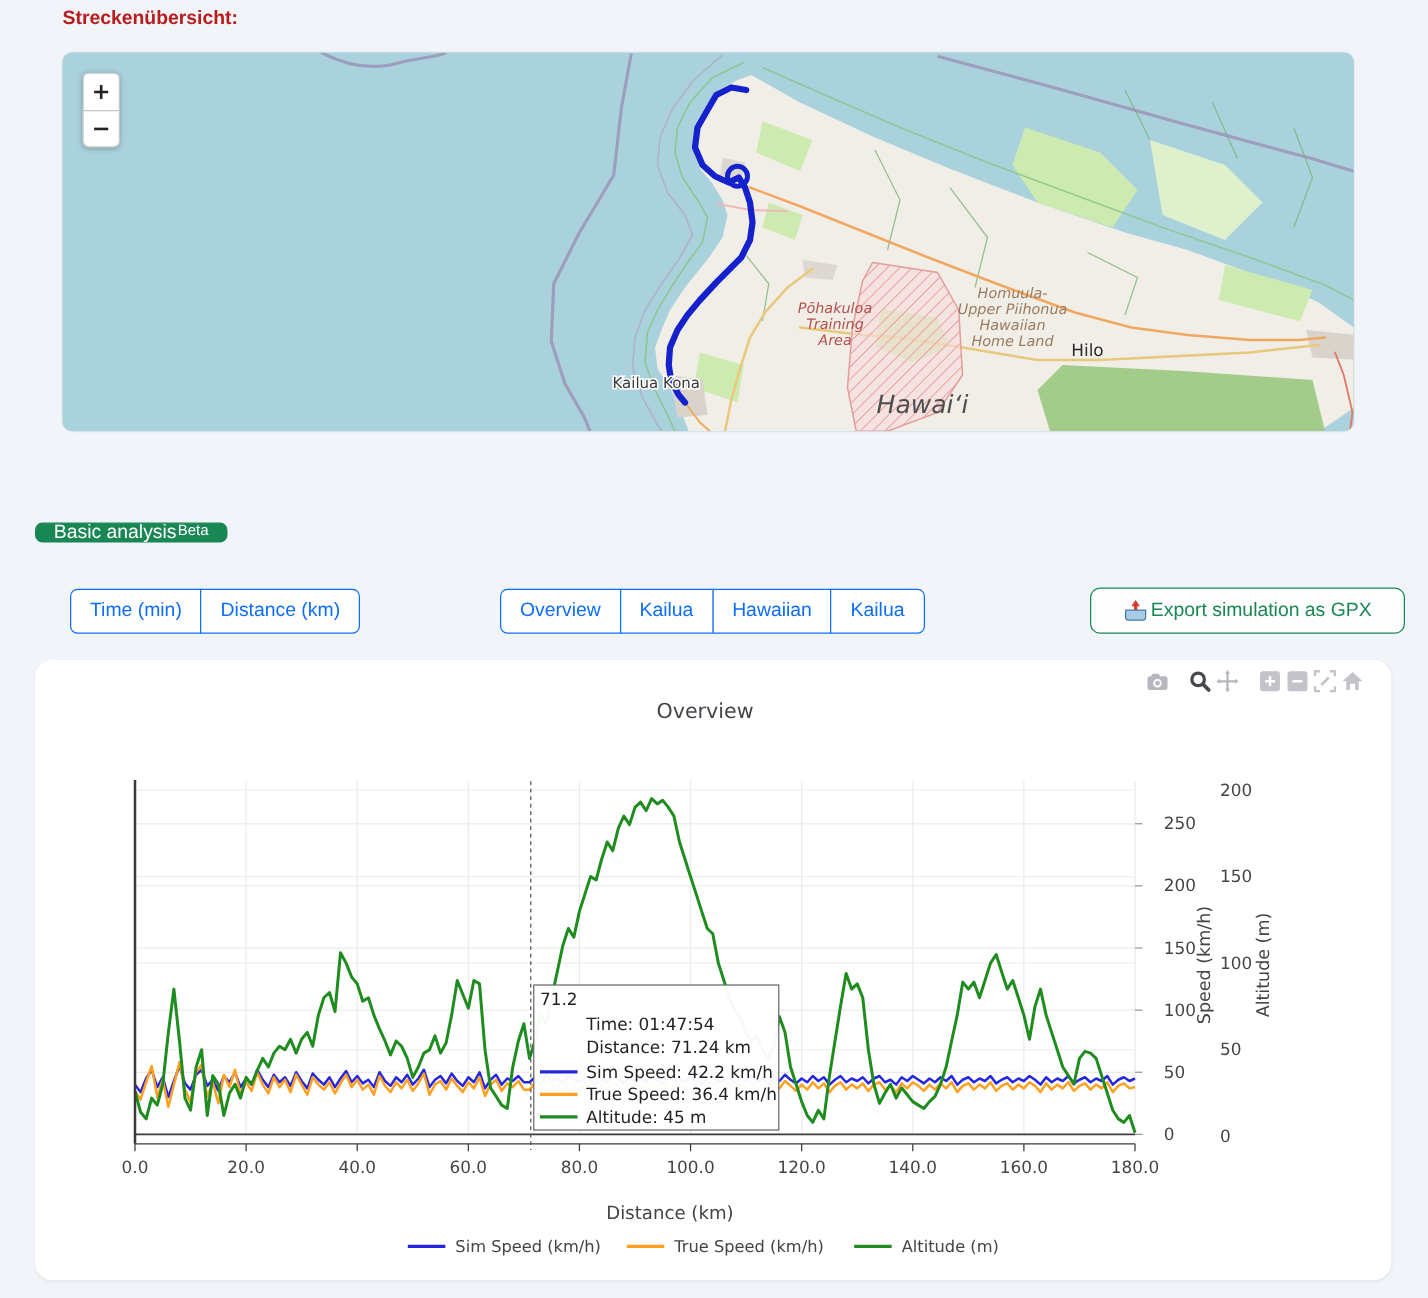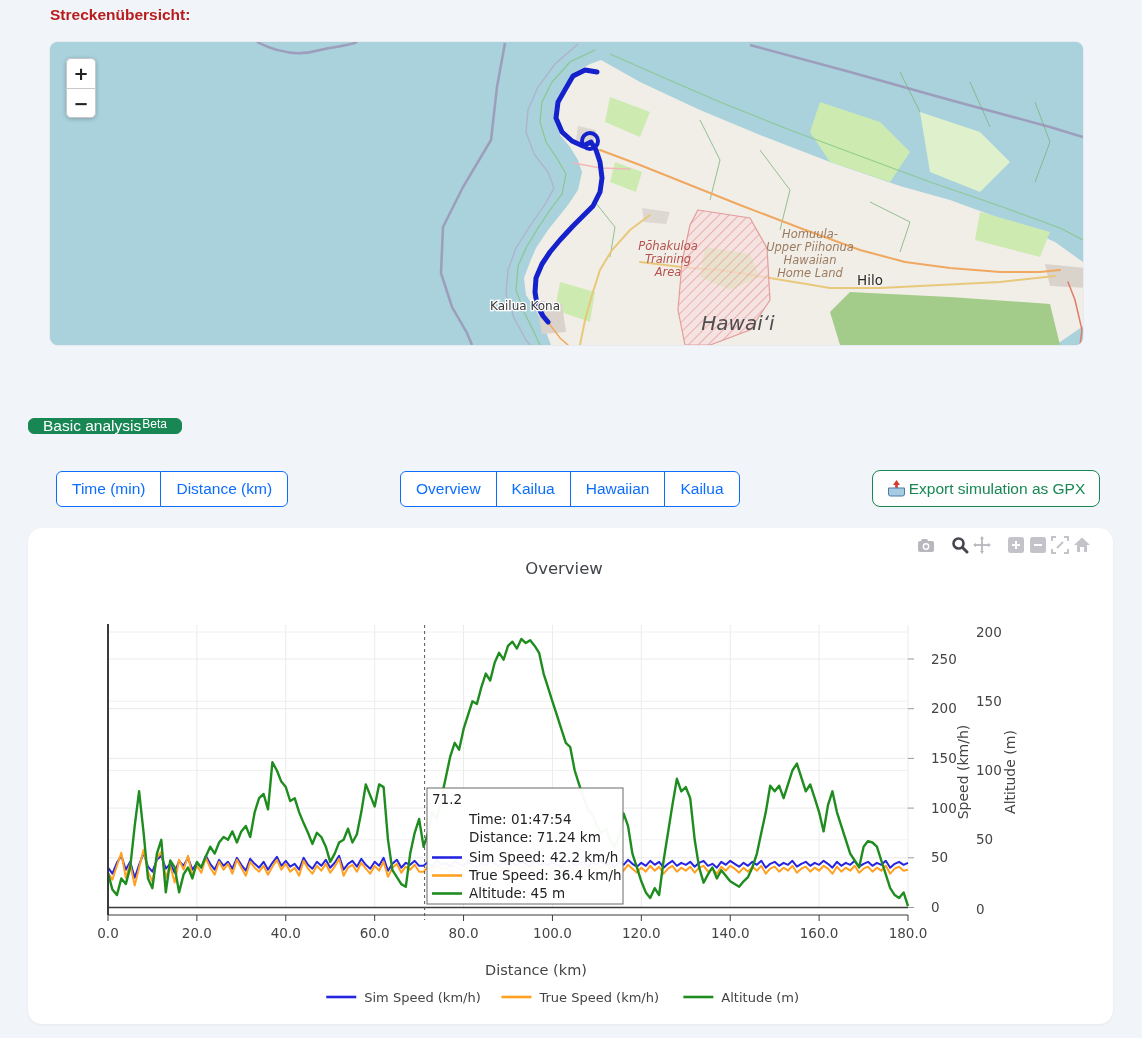--- a/index.html
+++ b/index.html
@@ -44,21 +44,21 @@
     box-sizing:border-box;height:36px;padding:0 15px;background:#fff;
     border:1px solid #0d6efd;color:#0d6efd;font-size:15.5px;
     display:flex;align-items:center;cursor:pointer;
   }
   .group .gbtn + .gbtn{margin-left:-1px;}
   .group .gbtn:first-child{border-radius:6px 0 0 6px;}
   .group .gbtn:last-child{border-radius:0 6px 6px 0;}
   .group-left{left:28px;margin-left:28px;}
   .group-mid{left:400px;}
   .export-btn{
-    position:absolute;left:872px;top:470px;width:228px;height:37px;
+    position:absolute;left:872px;top:470px;width:252px;height:37px;
     background:#fdfefd;border:1px solid #198754;border-radius:8px;color:#198754;
     gap:3px;
   }
   
   .chart-card{
     position:absolute;left:28px;top:528px;width:1085px;height:496px;
     background:#fff;border-radius:14px;box-shadow:0 1px 3px rgba(0,0,0,.05);
   }
   .modebar{
     position:absolute;top:6px;right:20px;display:flex;align-items:center;z-index:4;

